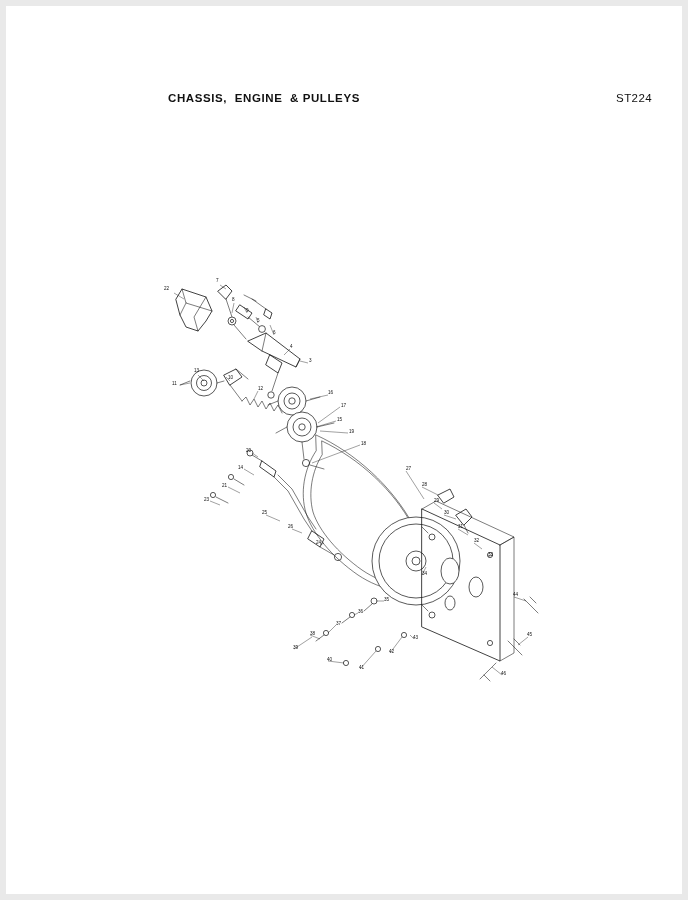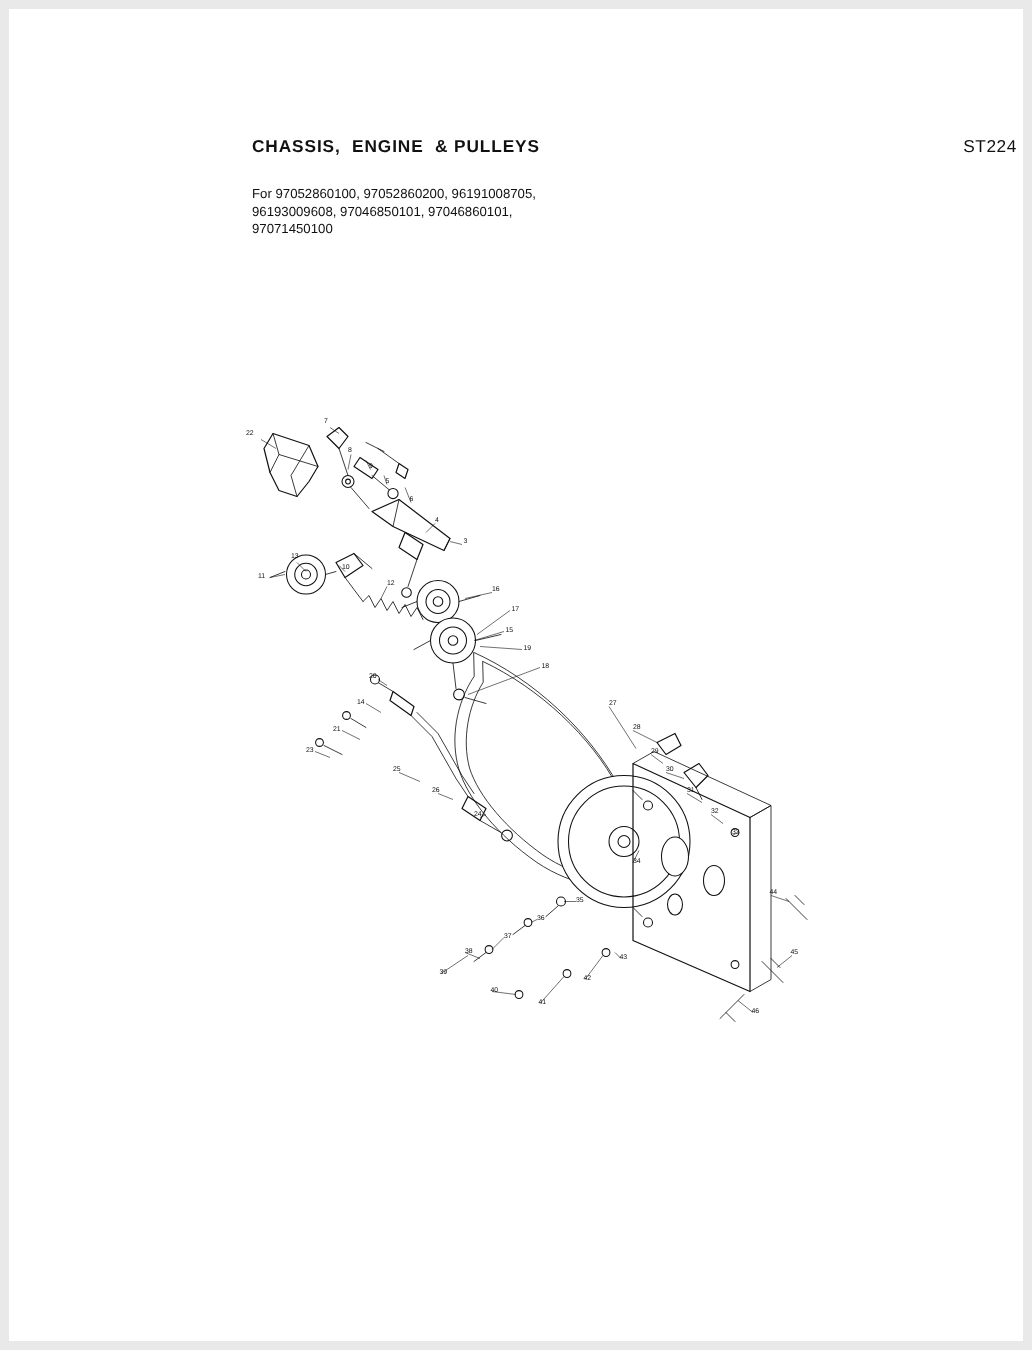--- a/index.html
+++ b/index.html
@@ -17,21 +17,21 @@
   .page {
     position: relative;
     width: 688px;
     height: 900px;
     background: #ffffff;
   }
   .header-row {
     position: absolute;
     top: 92px;
     left: 168px;
-    right: 10px;
+    right: 36px;
     display: flex;
     justify-content: space-between;
     align-items: flex-start;
   }
   .doc-title {
     font-size: 11.5px;
     font-weight: bold;
     letter-spacing: 0.6px;
     white-space: pre;
     color: #111;
@@ -117,25 +117,20 @@
   <div class="page-edge-top"></div>
   <div class="page-edge-bottom"></div>
   <div class="page-edge-left"></div>
   <div class="page-edge-right"></div>
 
   <div class="header-row">
     <div class="doc-title">CHASSIS,  ENGINE  &amp; PULLEYS</div>
     <div class="doc-code">ST224</div>
   </div>
 
-  <div class="model-list">
-    <div>For 97052860100, 97052860200, 96191008705,</div>
-    <div>96193009608, 97046850101, 97046860101,</div>
-    <div>97071450100</div>
-  </div>
 
   <div class="figure">
     <svg viewBox="0 0 470 470" xmlns="http://www.w3.org/2000/svg">
 
       <g>
         <path class="stroke" d="M56 44 L62 34 L86 42 L92 56 L86 66 L78 76 L66 72 L60 60 Z"></path>
         <path class="stroke-thin" d="M62 34 L66 48 L92 56"></path>
         <path class="stroke-thin" d="M66 48 L60 60"></path>
         <path class="stroke-thin" d="M78 76 L74 62 L86 42"></path>
       </g>

